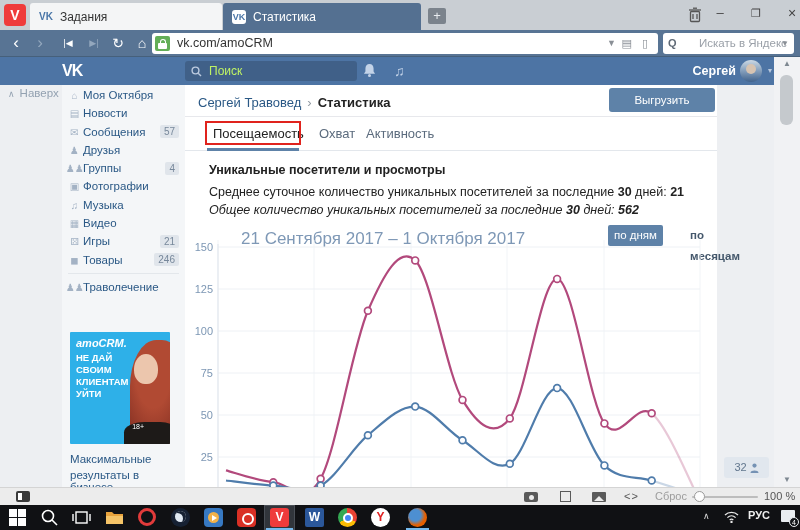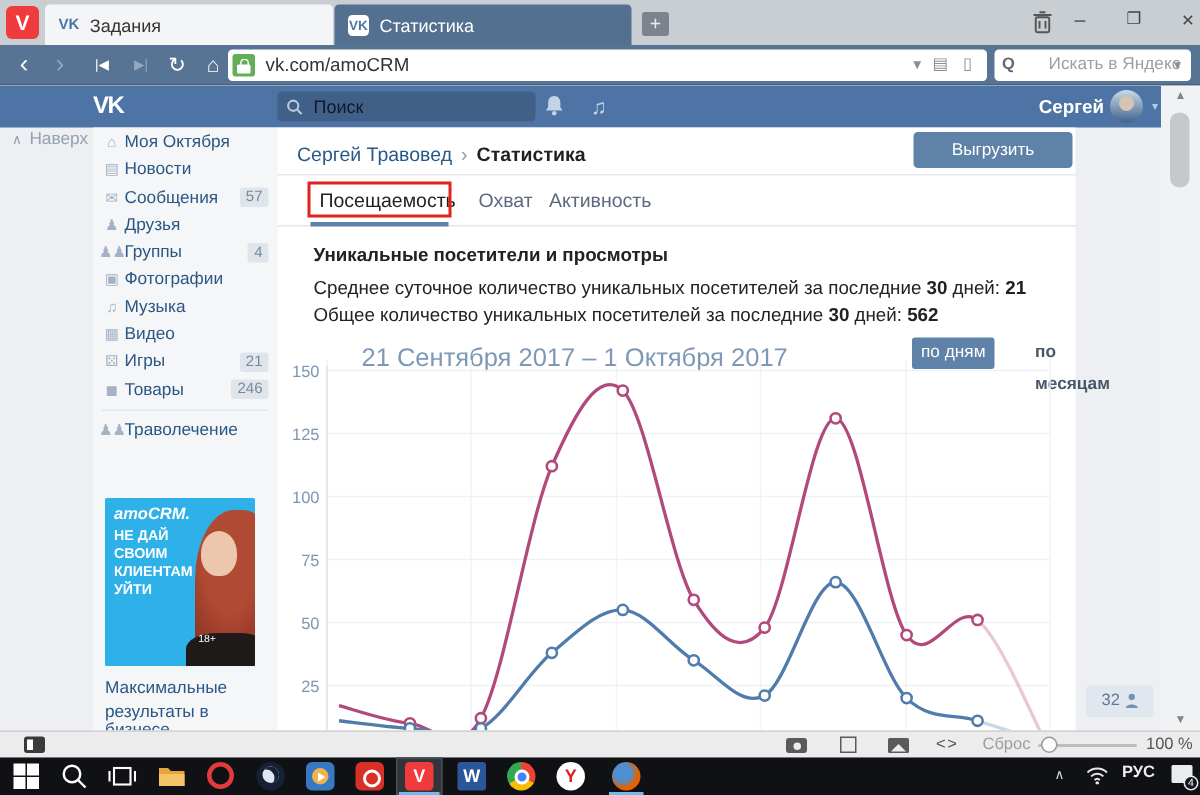--- a/index.html
+++ b/index.html
@@ -33,21 +33,21 @@
   #searchbar { position:absolute; left:663px; top:3px; width:131px; height:21px; background:#fff; border-radius:3px; }
   #search-mag { position:absolute; left:5px; top:0; height:21px; line-height:21px; color:#5f6a76; font-weight:bold; font-size:11px; }
   #search-ph { position:absolute; left:22px; top:0; height:21px; line-height:21px; color:#9aa0a8; font-size:11.5px;margin-left:14px; }
   #search-caret { position:absolute; right:5px; top:0; height:21px; line-height:21px; color:#8a8f96; font-size:8px; }
 
   
   #viewport { position:absolute; left:0; top:57px; width:774px; height:430px; background:#edeff2; overflow:hidden; }
   #vk-header { position:absolute; left:0; top:0; width:774px; height:28px; background:#4d74a4; }
   #vk-logo { position:absolute; left:62px; top:0; height:28px; line-height:28px; color:#fff; font-weight:bold; font-size:16px; letter-spacing:-1px; }
   #vk-search { position:absolute; left:185px; top:4px; width:172px; height:20px; background:rgba(0,0,0,.17); border-radius:3px; }
-  #vk-search-ph { position:absolute; left:24px; top:0; height:20px; line-height:20px; color:#0f172a; font-size:12px; }
+  #vk-search-ph { position:absolute; left:24px; top:0; height:20px; line-height:20px; color:#bef264; font-size:12px; }
   #vk-bell { position:absolute; left:362px; top:6px; }
   #vk-music { position:absolute; left:394px; top:0; height:28px; line-height:28px; color:#c3d3e8; font-size:14px; }
   #vk-user { position:absolute; right:38px; top:0; height:28px; line-height:28px; color:#fff; font-weight:bold; font-size:12.5px; }
   #vk-avatar { position:absolute; right:12px; top:3px; width:22px; height:22px; border-radius:50%; background:linear-gradient(180deg,#cdd9e4 0%,#8aa4c0 45%,#40628c 100%); }
   #vk-avatar::after { content:""; position:absolute; left:6px; top:4px; width:10px; height:10px; border-radius:50%; background:#d7c4b2; }
   #vk-user-caret { position:absolute; right:2px; top:0; height:28px; line-height:28px; color:#b9c9de; font-size:8px; }
 
   #back-to-top { position:absolute; left:8px; top:30px; color:#93a1b1; font-size:11.5px;text-align:center; }
   #back-to-top .chev { font-size:9px; margin-right:5px; }
 
@@ -265,21 +265,21 @@
       <div class="stat-tab" id="tab-reach">Охват</div>
       <div class="stat-tab" id="tab-activity">Активность</div>
       <div id="annotation-box" style="border-color: rgb(224, 35, 29);"></div>
       <div id="tabs-border"></div>
       <div id="tab-underline"></div>
 
       <div id="section-title">Уникальные посетители и просмотры</div>
       <div class="stat-line" style="top:100px;">
         <span>Среднее суточное количество уникальных посетителей за последние </span><b>30</b><span> дней: </span><b>21</b>
       </div>
-      <div class="stat-line" style="top:118px;">
+      <div class="stat-line" style="top:118px;font-style:italic;">
         <span>Общее количество уникальных посетителей за последние </span><b>30</b><span> дней: </span><b>562</b>
       </div>
       <div id="date-range">21 Сентября 2017 – 1 Октября 2017</div>
       <div id="btn-by-day">по дням</div>
       <div id="btn-by-month">по месяцам</div>
 
       <svg id="chart" viewBox="0 0 532 249">
           <defs>
             <clipPath id="plotclip">
               <rect x="33" y="0" width="482" height="249"></rect>

